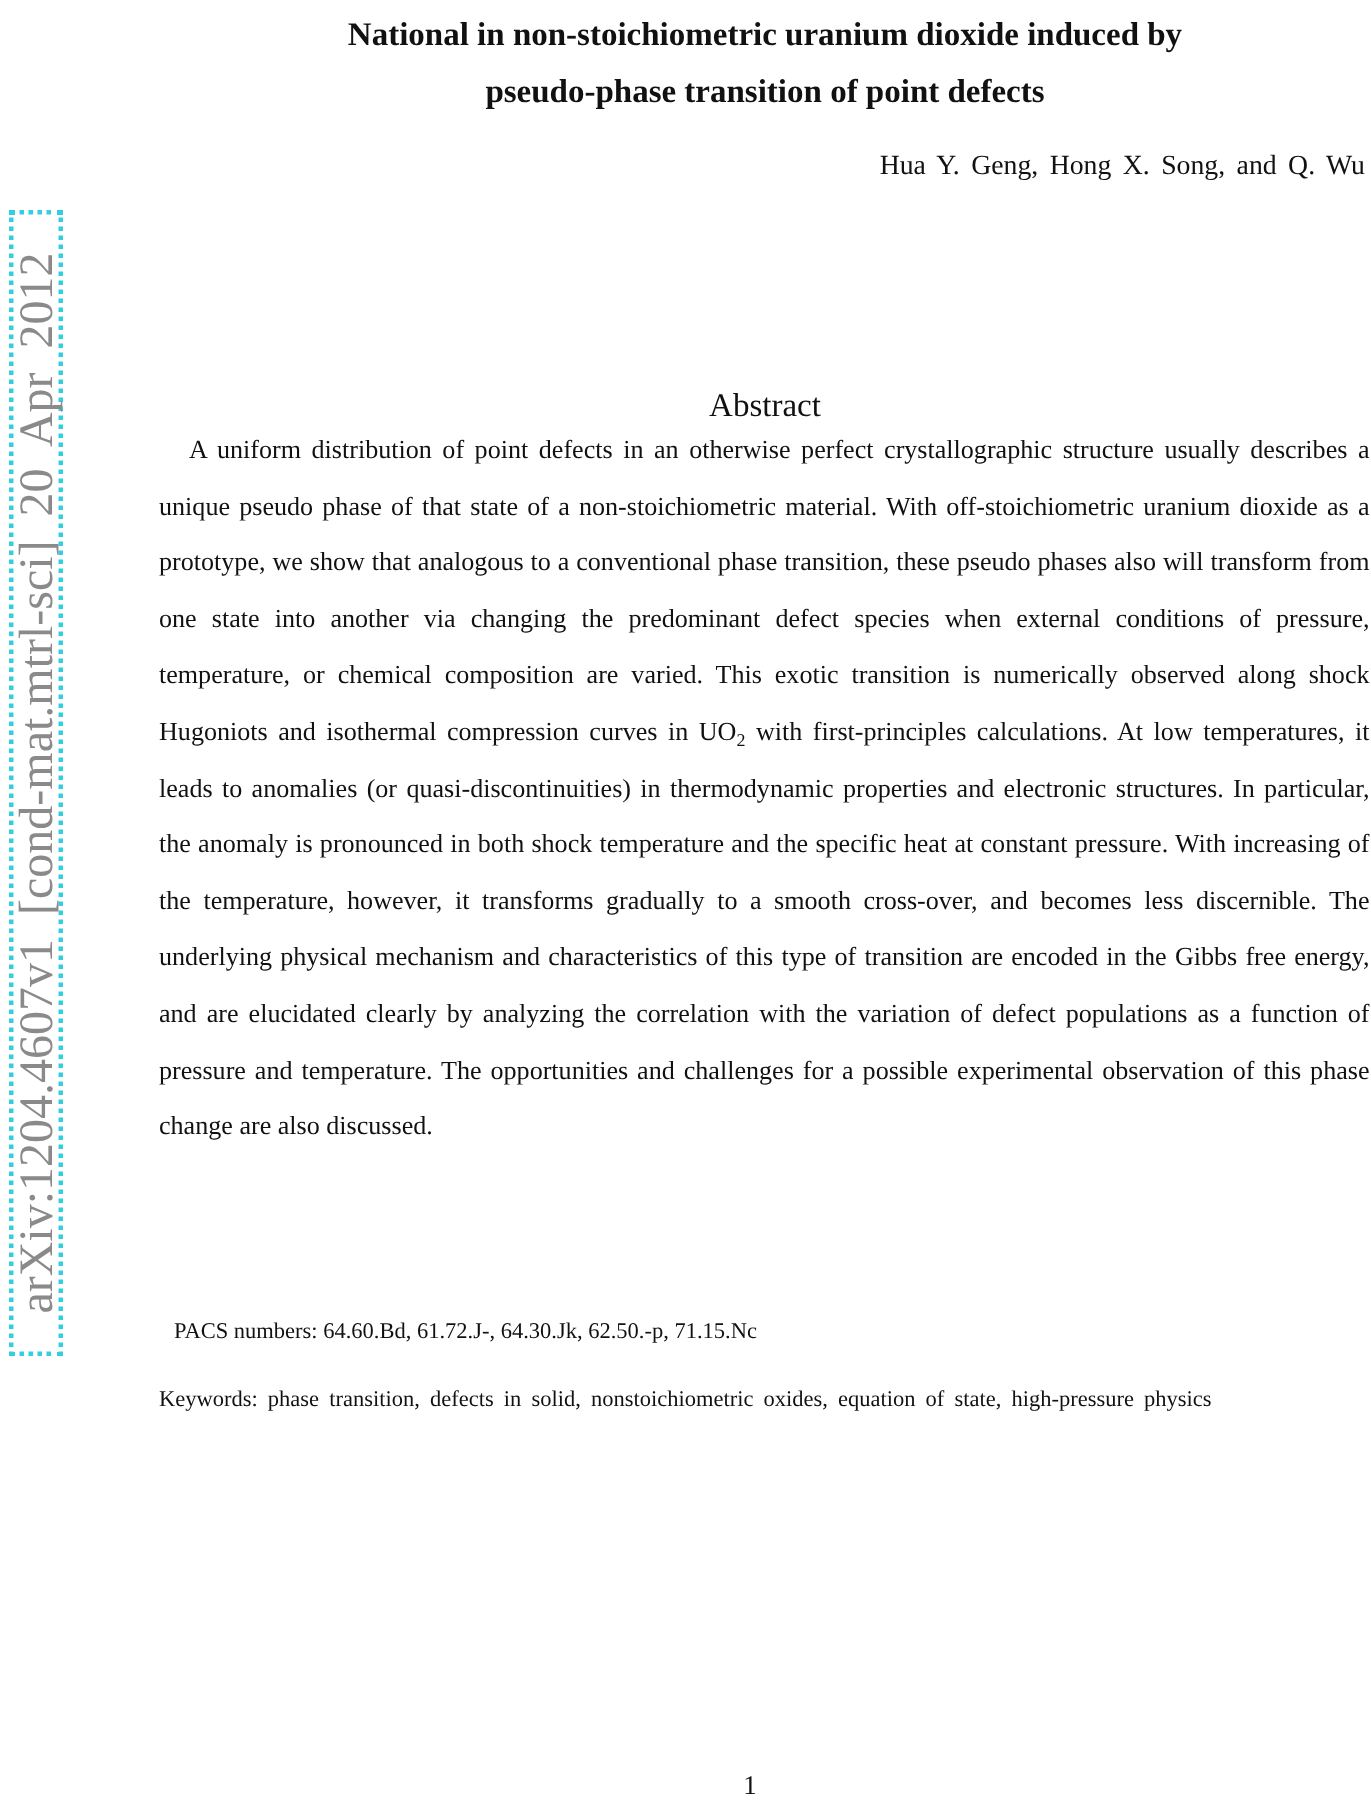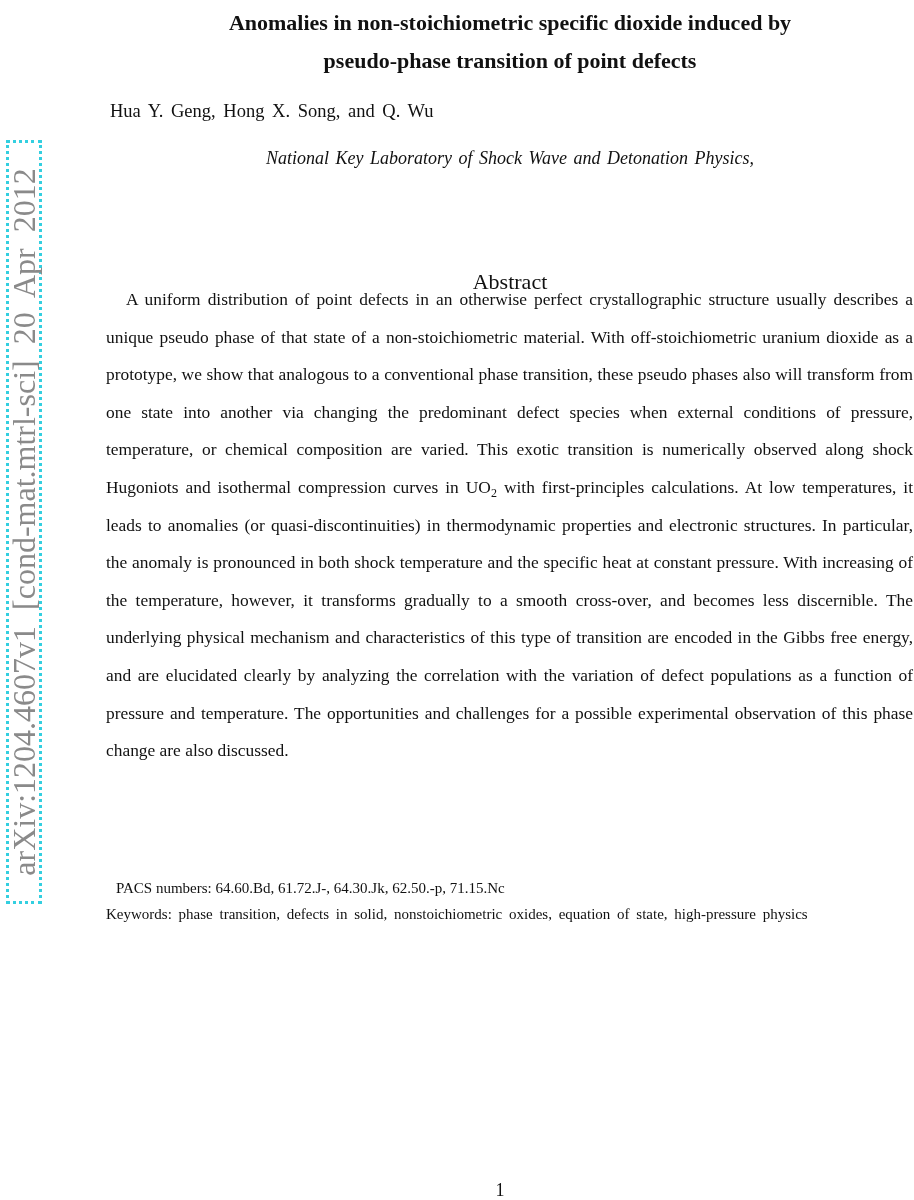--- a/index.html
+++ b/index.html
@@ -45,21 +45,21 @@
       font-weight: bold;
       font-size: 22px;
       line-height: 38px;
       top: -8px;
     }
     .authors {
       position: absolute;
       top: 101px;
       left: 110px;
       width: 800px;
-      text-align: left;
+      text-align: right;
       font-family: "Liberation Serif", serif;
       font-size: 18.5px;
       word-spacing: 3px;
     }
     .affil {
       position: absolute;
       top: 140px;
       left: 110px;
       width: 800px;
       text-align: center;
@@ -71,21 +71,20 @@
     }
     .affil div { height: 37.5px; }
     .abstract-heading {
       position: absolute;
       top: 257px;
       left: 110px;
       width: 800px;
       text-align: center;
       font-family: "Liberation Serif", serif;
       font-size: 22px;
-      margin-top: 12px;
     }
     .abstract-body {
       position: absolute;
       top: 281px;
       left: 106px;
       width: 807px;
       font-family: "Liberation Serif", serif;
       font-size: 17.4px;
       line-height: 37.6px;
       text-align: justify;
@@ -100,21 +99,21 @@
       position: absolute;
       top: 880px;
       left: 106px;
       width: 807px;
       font-family: "Liberation Serif", serif;
       font-size: 15px;
       margin-left: 10px;
     }
     .keywords {
       position: absolute;
-      top: 896px;
+      top: 915px;
       left: 106px;
       width: 807px;
       font-family: "Liberation Serif", serif;
       font-size: 15px;
       line-height: 37px;
       text-align: justify;
       word-spacing: 3px;
     }
     .page-number {
       position: absolute;
@@ -127,28 +126,27 @@
     }
   </style>
 </head>
 <body>
 
 <div class="arxiv-stamp">
   <div class="arxiv-stamp-text">arXiv:1204.4607v1  [cond-mat.mtrl-sci]  20 Apr 2012</div>
 </div>
 
 <div class="title">
-  <div style="height:38px;margin-top:12px;">Anomalies in non-stoichiometric specific dioxide induced by</div>
+  <div style="height:38px;margin-top:12px;">National in non-stoichiometric uranium dioxide induced by</div>
   <div style="height:38px;">pseudo-phase transition of point defects</div>
 </div>
 
 <div class="authors">Hua Y. Geng, Hong X. Song, and Q. Wu</div>
 
 <div class="affil">
-  <div>National Key Laboratory of Shock Wave and Detonation Physics,</div>
 </div>
 
 <div class="abstract-heading">Abstract</div>
 
 <p class="abstract-body"><span>A uniform distribution of point defects in an otherwise perfect crystallographic structure usually describes a unique pseudo phase of that state of a non-stoichiometric material.  With off-stoichiometric uranium dioxide as a prototype, we show that analogous to a conventional phase transition, these pseudo phases also will transform from one state into another via changing the predominant defect species when external conditions of pressure, temperature, or chemical composition are varied.  This exotic transition is numerically observed along shock Hugoniots and isothermal compression curves in UO</span><sub>2</sub><span> with first-principles calculations.  At low temperatures, it leads to anomalies (or quasi-discontinuities) in thermodynamic properties and electronic structures. In particular, the anomaly is pronounced in both shock temperature and the specific heat at constant pressure. With increasing of the temperature, however, it transforms gradually to a smooth cross-over, and becomes less discernible. The underlying physical mechanism and characteristics of this type of transition are encoded in the Gibbs free energy, and are elucidated clearly by analyzing the correlation with the variation of defect populations as a function of pressure and temperature. The opportunities and challenges for a possible experimental observation of this phase change are also discussed.</span></p>
 
 <div class="pacs">PACS numbers: 64.60.Bd, 61.72.J-, 64.30.Jk, 62.50.-p, 71.15.Nc</div>
 
 <div class="keywords">Keywords:  phase transition, defects in solid, nonstoichiometric oxides, equation of state, high-pressure physics</div>
 

